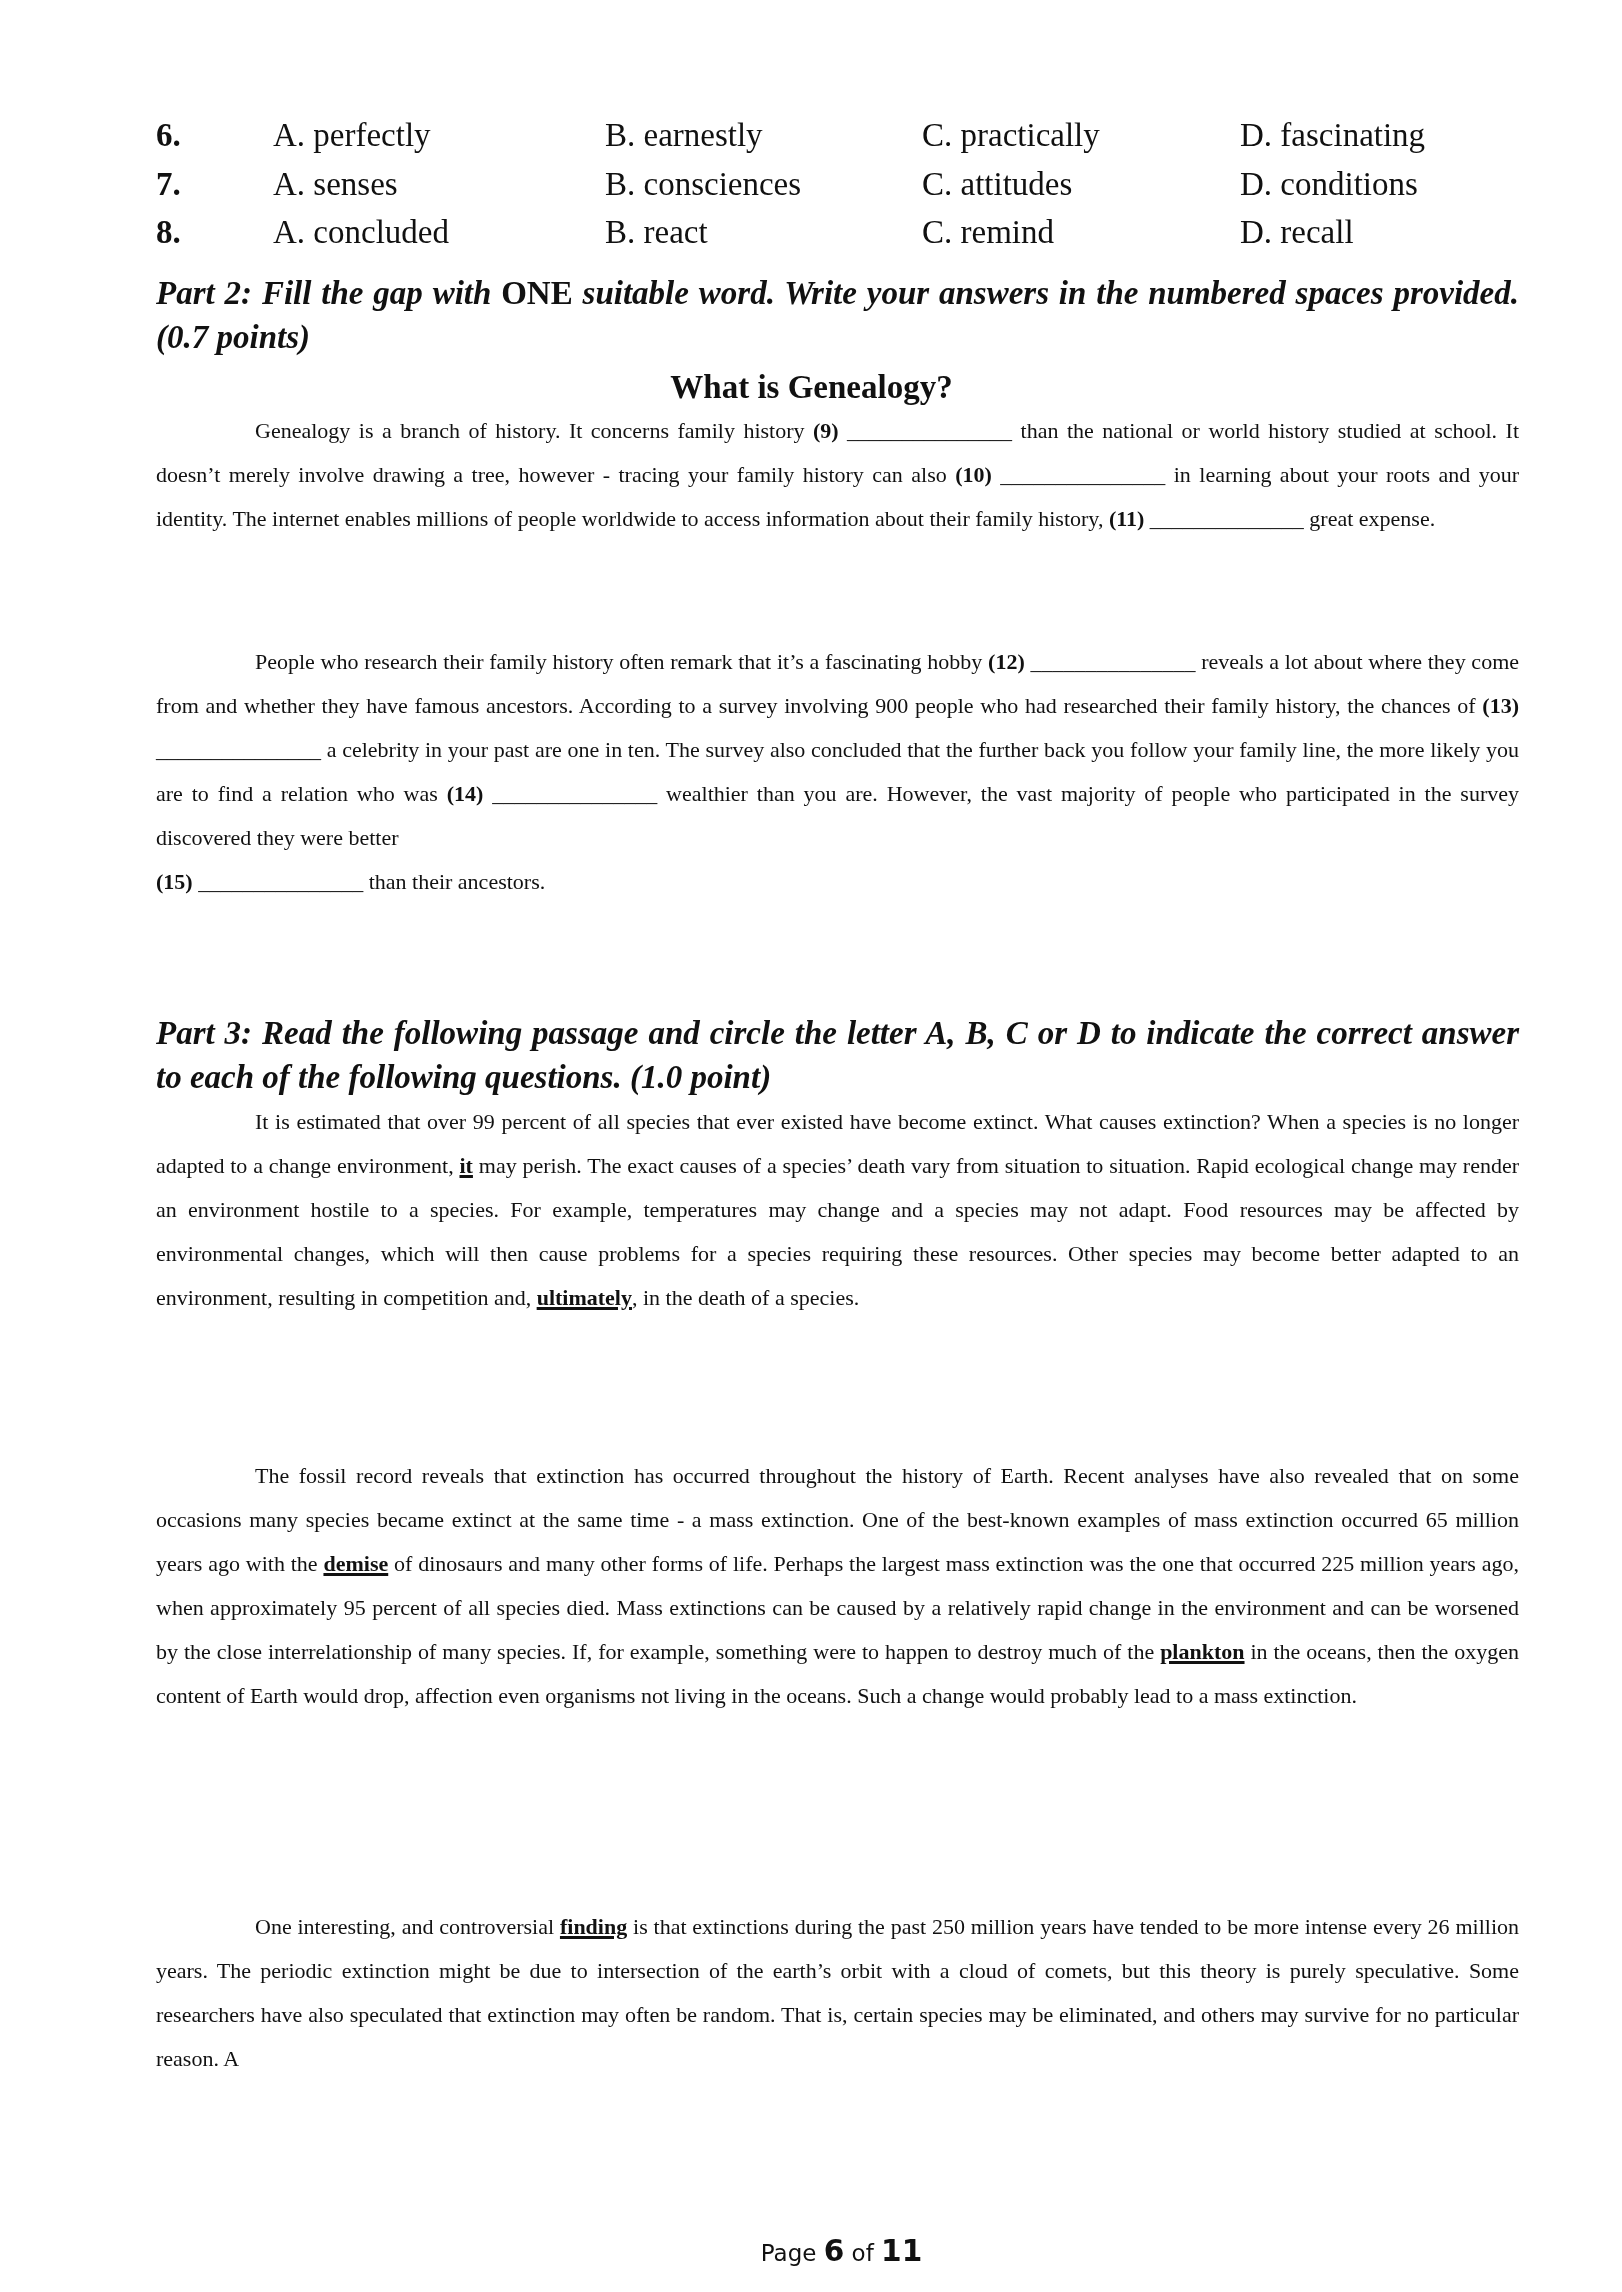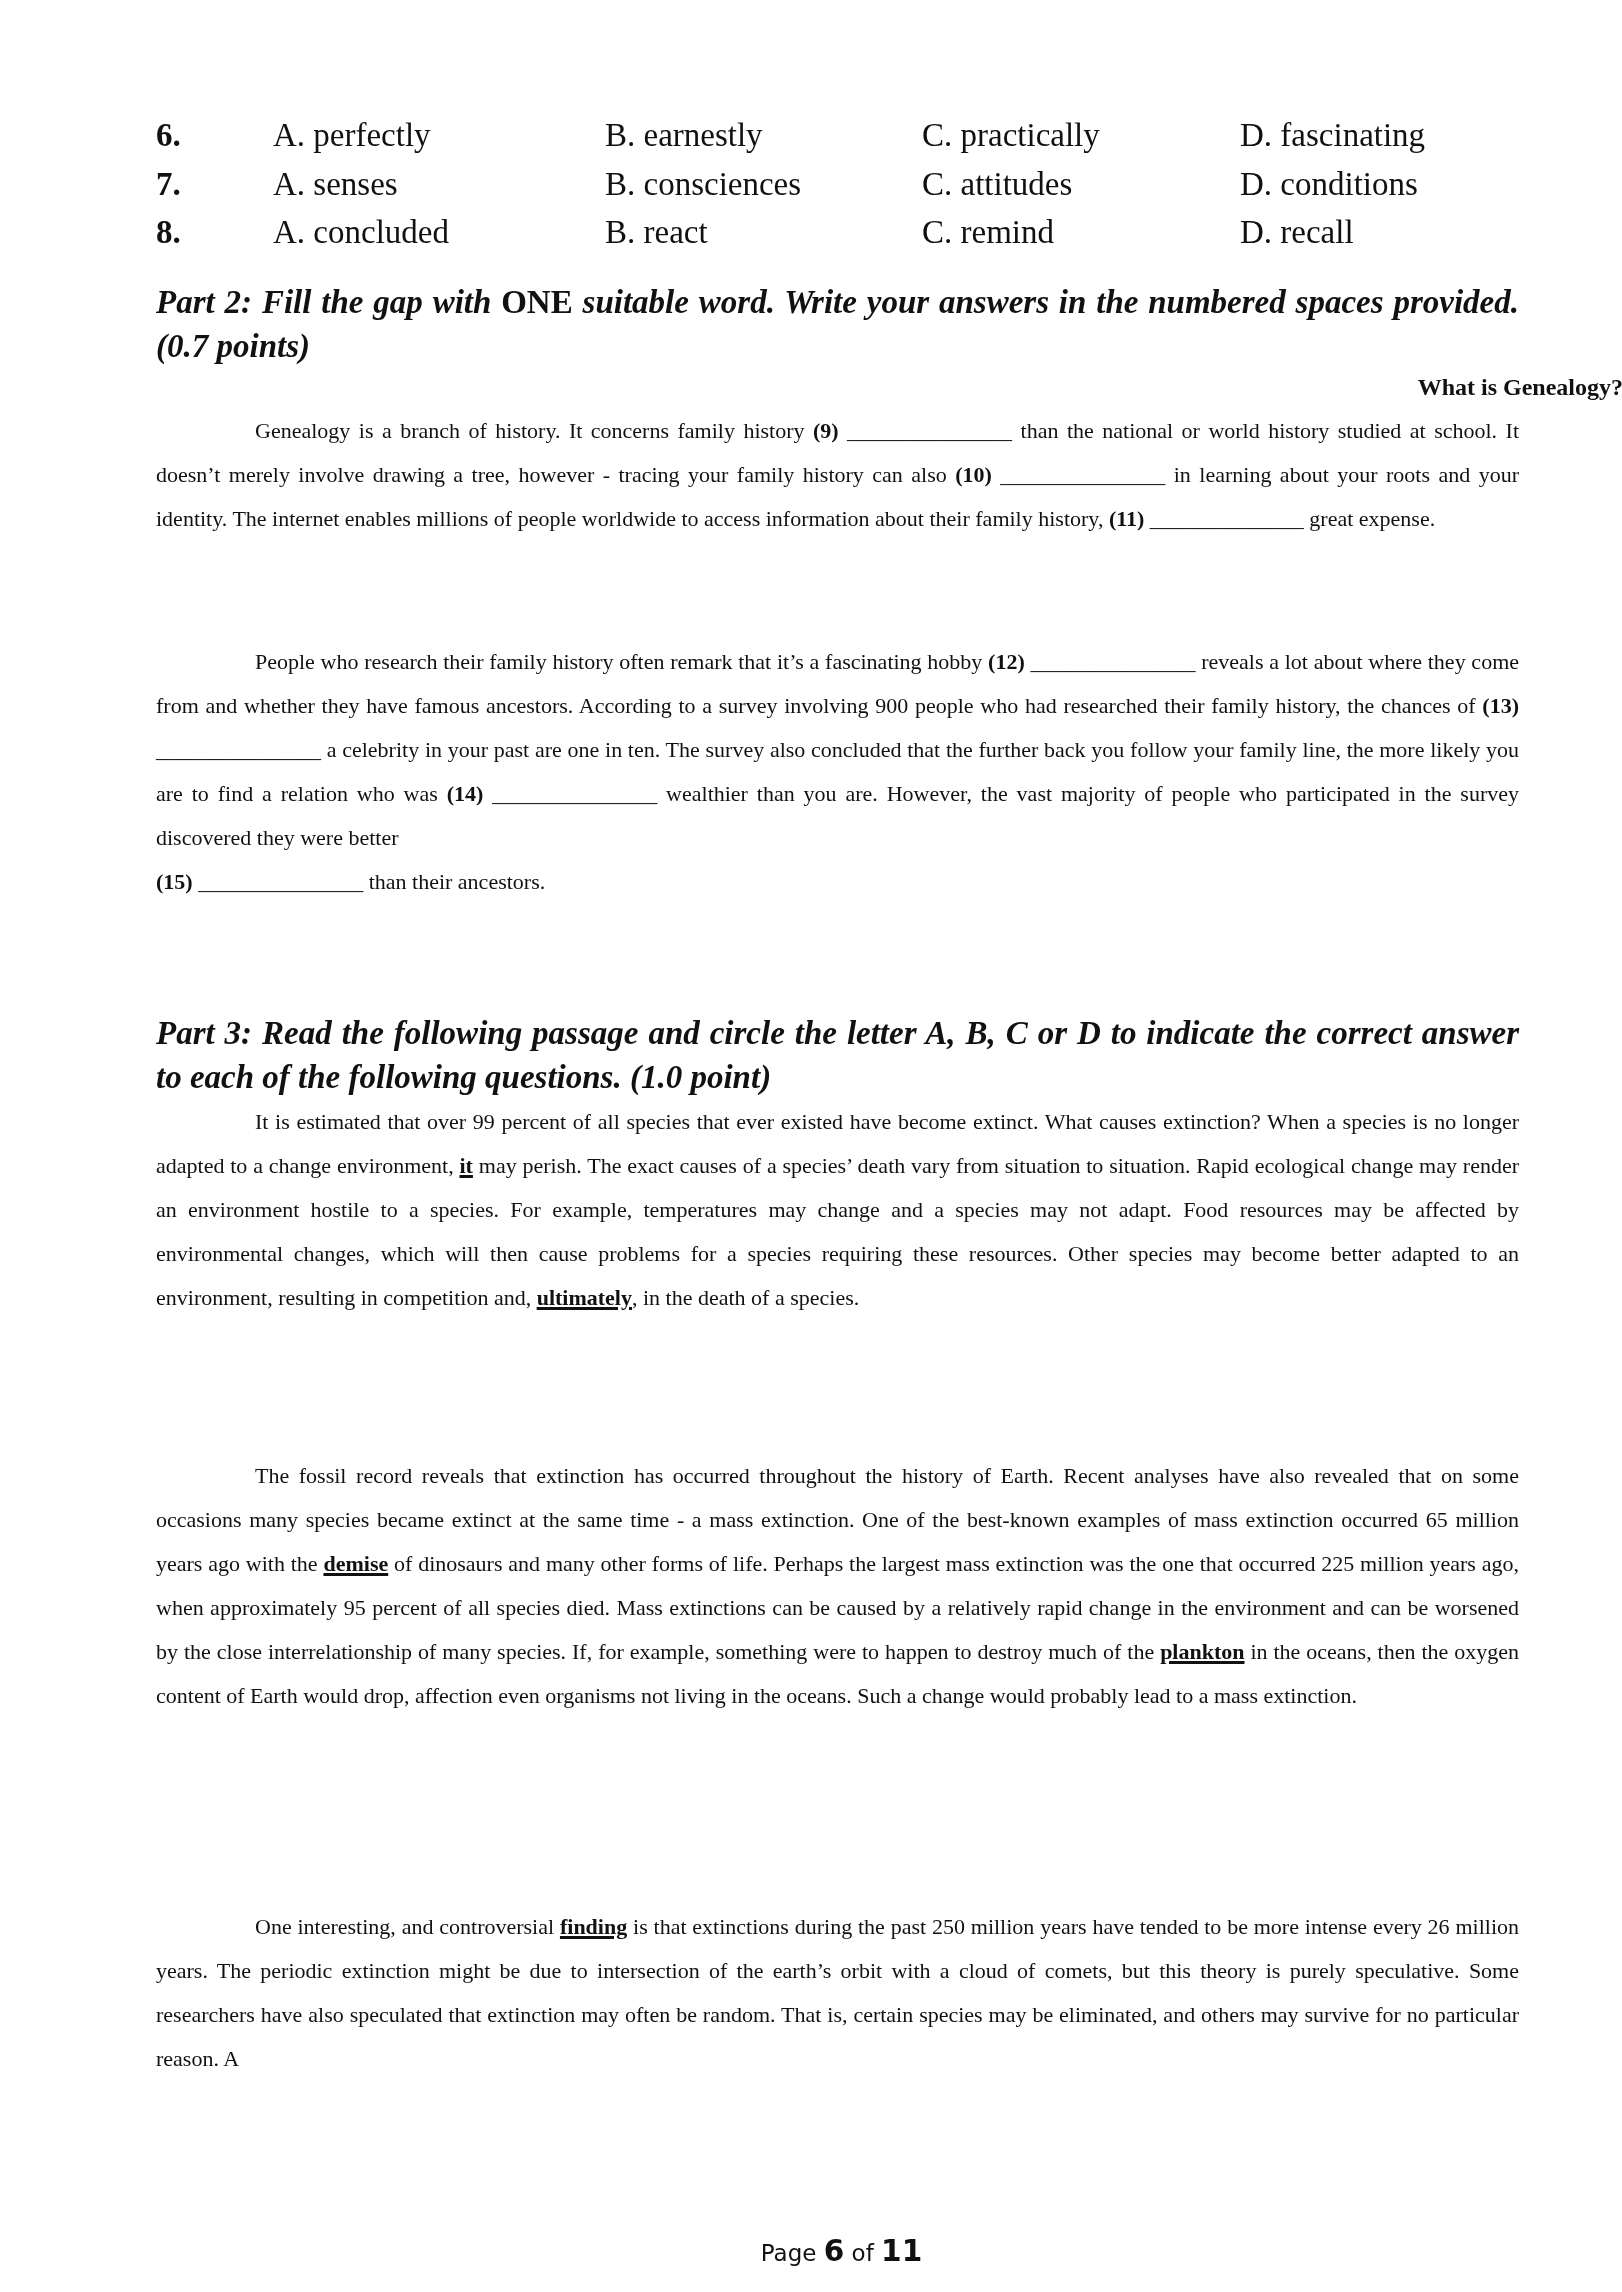--- a/index.html
+++ b/index.html
@@ -6,21 +6,21 @@
   body { width: 1623px; height: 2293px; position: relative; overflow: hidden;
          font-family: "Liberation Serif", "DejaVu Serif", serif; color: #111; }
   .abs { position: absolute; }
   .opt-row { position: absolute; left: 0; width: 1623px; height: 45px; font-size: 33px; }
   .opt-row span { position: absolute; top: 0; white-space: nowrap; }
   .num { font-weight: bold; left: 156px; }
   .c1 { left: 273px; } .c2 { left: 605px; } .c3 { left: 922px; } .c4 { left: 1240px; }
   .heading { left: 156px; width: 1363px; font-size: 33px; font-weight: bold; font-style: italic;
              line-height: 44px; text-align: justify; text-align-last: left; }
   .heading .up { font-style: normal; }
-  .title { left: 0; width: 1623px; text-align: right; font-size: 24px; font-weight: bold; line-height: 44px; }
+  .title { left: 0; width: 1623px; text-align: center; font-size: 33px; font-weight: bold; line-height: 44px; }
   .para { left: 156px; width: 1363px; font-size: 22px; line-height: 44px;
           text-align: justify; }
   .para .indent { display: inline-block; width: 99px; }
   .b { font-weight: bold; }
   .u { font-weight: bold; text-decoration: underline; text-decoration-thickness: 2.7px; margin-top: 40px; }
   .blank { letter-spacing: 0; }
   .footer { left: 0; width: 1623px; text-align: center; top: 2234px; font-size: 23px;
             font-family: "DejaVu Sans", "Liberation Sans", sans-serif; margin-left: 30px; }
   .footer .big { font-weight: bold; font-size: 29.6px; }
 </style>
@@ -42,21 +42,21 @@
   <span class="c4">D. conditions</span>
 </div>
 <div class="opt-row" style="top:214px;">
   <span class="num">8.</span>
   <span class="c1">A. concluded</span>
   <span class="c2">B. react</span>
   <span class="c3">C. remind</span>
   <span class="c4">D. recall</span>
 </div>
 
-<div class="abs heading" style="top:280px;"><span>Part 2: Fill the gap with </span><span class="up">ONE</span><span> suitable word. Write your answers in the numbered spaces provided. (0.7 points)</span></div>
+<div class="abs heading" style="top:271px;"><span>Part 2: Fill the gap with </span><span class="up">ONE</span><span> suitable word. Write your answers in the numbered spaces provided. (0.7 points)</span></div>
 
 <div class="abs title" style="top:365px;">What is Genealogy?</div>
 
 <div class="abs para" style="top:409px;"><span class="indent"></span><span>Genealogy is a branch of history. It concerns family history </span><span class="b">(9)</span> <span class="blank">_______________</span><span> than the national or world history studied at school. It doesn’t merely involve drawing a tree, however - tracing your family history can also </span><span class="b">(10)</span> <span class="blank">_______________</span><span> in learning about your roots and your identity. The internet enables millions of people worldwide to access information about their family history, </span><span class="b">(11)</span> <span class="blank">______________</span><span> great expense.</span></div>
 
 <div class="abs para" style="top:640px;"><span class="indent"></span><span>People who research their family history often remark that it’s a fascinating hobby </span><span class="b">(12)</span> <span class="blank">_______________</span><span> reveals a lot about where they come from and whether they have famous ancestors. According to a survey involving 900 people who had researched their family history, the chances of </span><span class="b">(13)</span> <span class="blank">_______________</span><span> a celebrity in your past are one in ten.  The survey also concluded that the further back you follow your family line, the more likely you are to find a relation who was </span><span class="b">(14)</span> <span class="blank">_______________</span><span> wealthier than you are. However, the vast majority of people who participated in the survey discovered they were better</span><br><span class="b">(15)</span> <span class="blank">_______________</span><span> than their ancestors.</span></div>
 
 <div class="abs heading" style="top:1011px;">Part 3: Read the following passage and circle the letter A, B, C or D to indicate the correct answer to each of the following questions. (1.0 point)</div>
 
 <div class="abs para" style="top:1100px;"><span class="indent"></span><span>It is estimated that over 99 percent of all species that ever existed have become extinct. What causes extinction? When a species is no longer adapted to a change environment, </span><span class="u">it</span><span> may perish. The exact causes of a species’ death vary from situation to situation. Rapid ecological change may render an environment hostile to a species. For example, temperatures may change and a species may not adapt. Food resources may be affected by environmental changes, which will then cause problems for a species requiring these resources. Other species may become better adapted to an environment, resulting in competition and, </span><span class="u">ultimately</span><span>, in the death of a species.</span></div>

